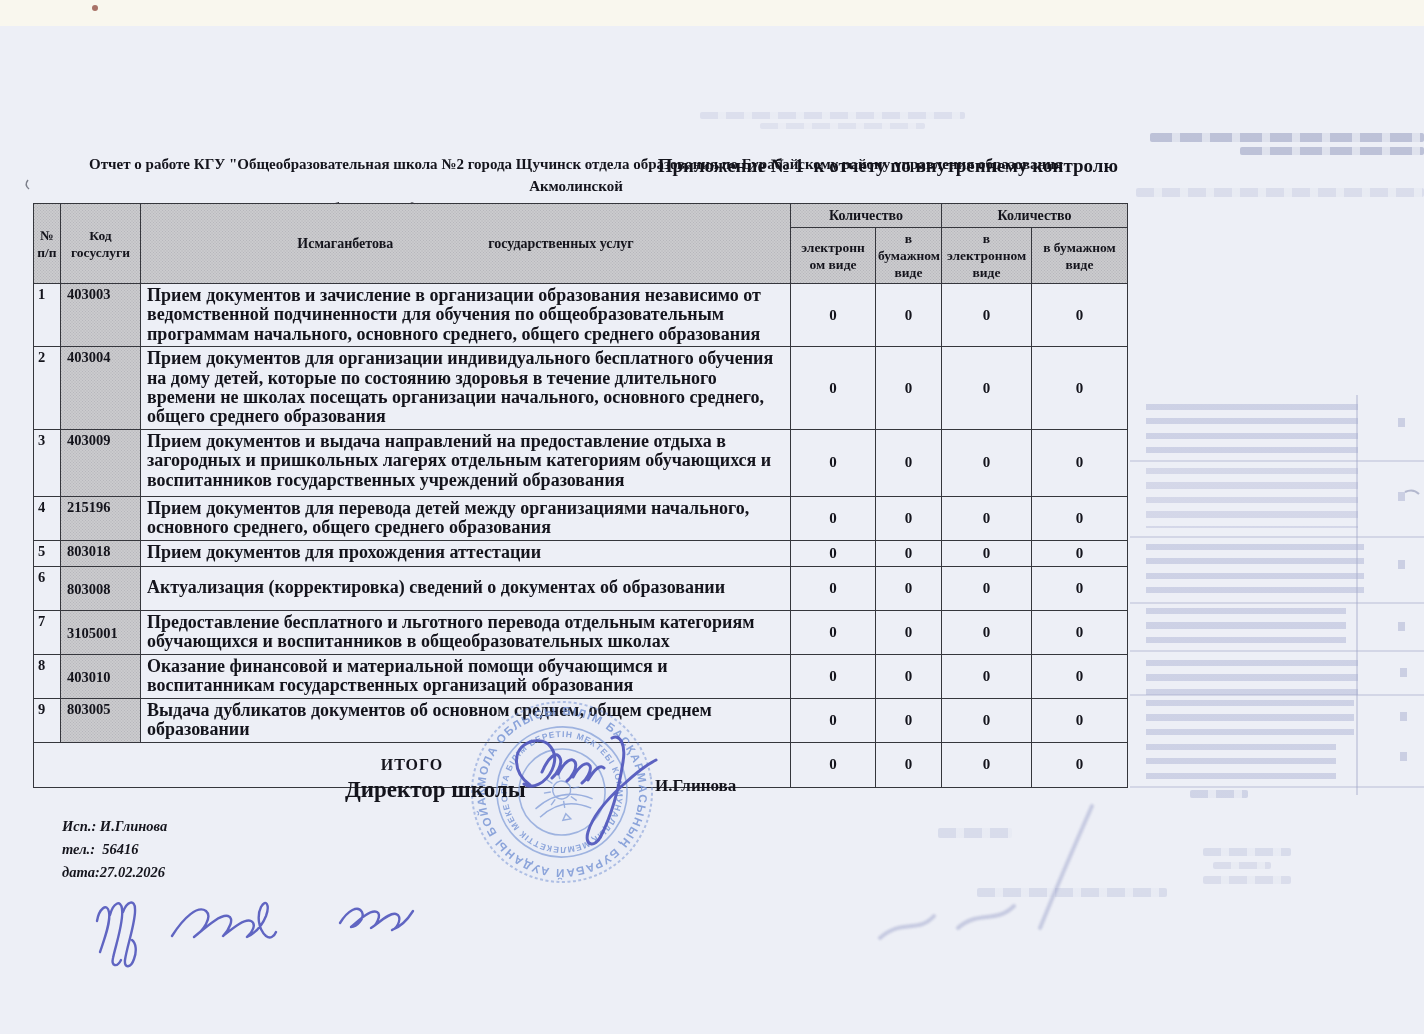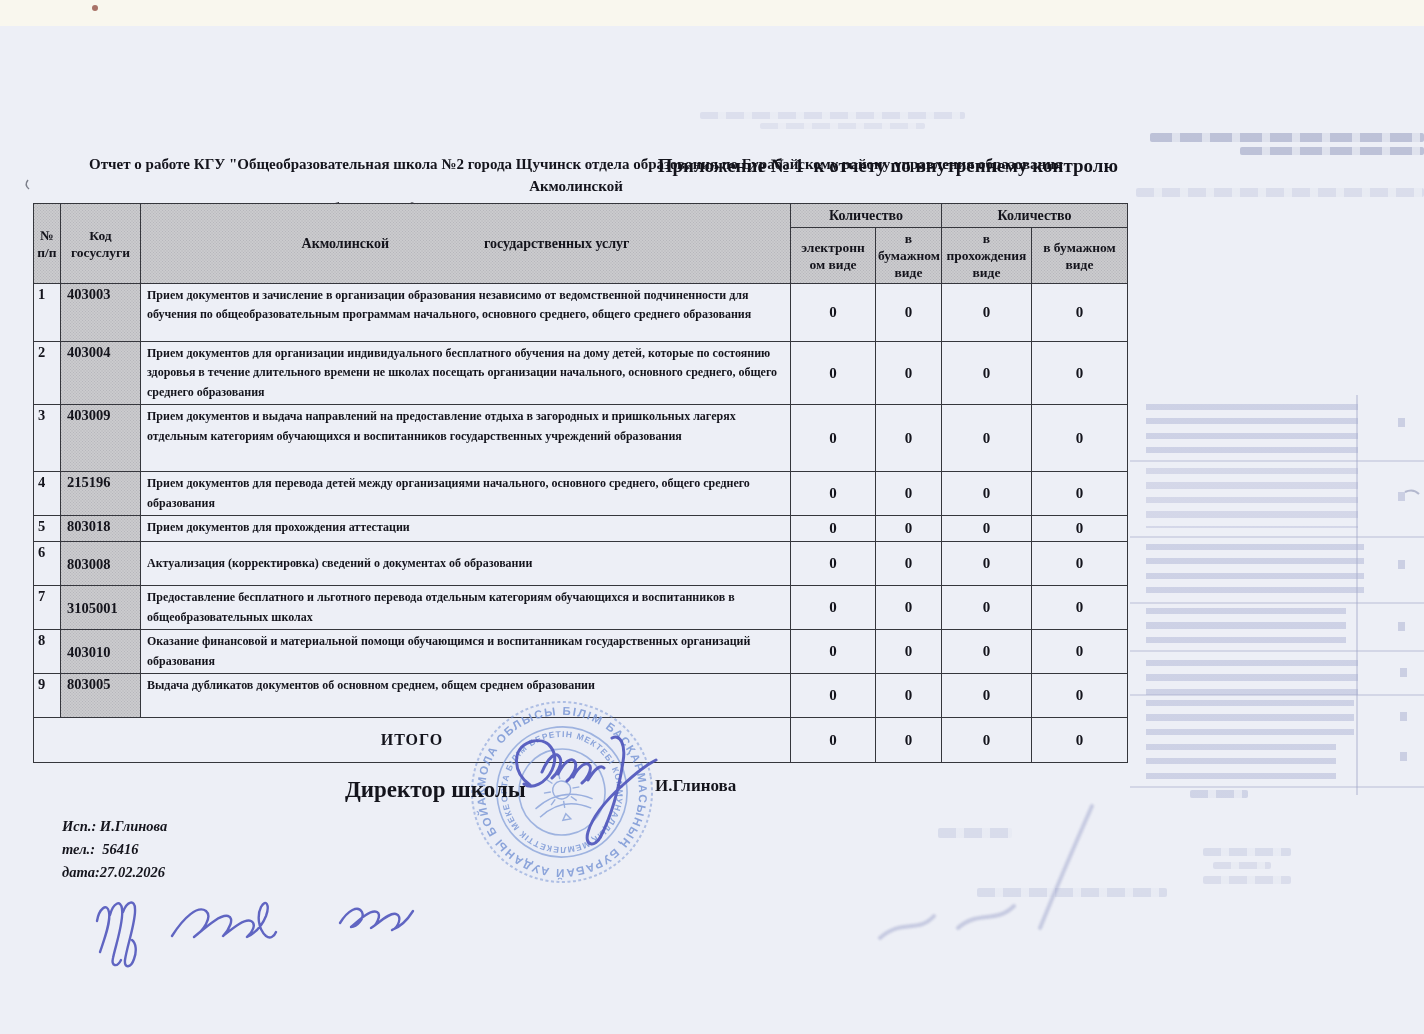--- a/index.html
+++ b/index.html
@@ -35,21 +35,21 @@
       radial-gradient(rgba(110,110,118,.30) 22%, transparent 24%),
       radial-gradient(rgba(110,110,118,.22) 22%, transparent 24%);
     background-size:3px 3px; background-position:0 0, 1.5px 1.5px;
   }
   th.hgroup { font-size:14px; }
   th.hsub   { font-size:13.5px; line-height:17px; font-weight:bold; padding:1px 2px; }
   th.hnum, th.hcode { font-size:13.5px; line-height:17px;margin-top:30px; }
   .namehead { display:flex; justify-content:center; gap:95px; font-size:14px; }
   td.cnum  { font-size:14.5px; vertical-align:top; padding:2px 1px 0 4px; }
   td.ccode { font-size:14.5px; vertical-align:top; padding:2px 2px 0 6px; }
-  td.cname { font-size:12px; line-height:19.4px; vertical-align:top; padding:2px 8px 2px 6px; text-align:left; }
+  td.cname { font-size:18px; line-height:19.4px; vertical-align:top; padding:2px 8px 2px 6px; text-align:left; }
   tr.vm td.cname, tr.vm td.ccode { vertical-align:middle; }
   td.cval  { text-align:center; vertical-align:middle; font-size:15px; }
   td.ctotal { text-align:center; font-size:16px; letter-spacing:1px; vertical-align:middle; }
 
   
   .director-label { position:absolute; left:345px; top:777px; font-size:23px; font-weight:bold; }
   .director-name  { position:absolute; left:655px; top:776px; font-size:17px; font-weight:bold; }
   .exec-block div { position:absolute; left:62px; font-size:14.5px; font-weight:bold; font-style:italic; white-space:pre; }
   .executors { position:absolute; left:62px; top:895px; font-size:15px; font-weight:bold; }
 
@@ -130,31 +130,31 @@
         <col style="width:66px">
         <col style="width:90px">
         <col style="width:96px">
     </colgroup>
     <tbody>
         <tr style="height:24px">
       <th class="shade hnum" rowspan="2">№ п/п</th>
       <th class="shade hcode" rowspan="2">Код госуслуги</th>
       <th class="shade" rowspan="2">
         <div class="namehead">
-          <span>Акмолинской</span>
+          <span>Исмаганбетова</span>
           <span>государственных услуг</span>
         </div>
       </th>
       <th class="shade hgroup" colspan="2">Количество</th>
       <th class="shade hgroup" colspan="2">Количество</th>
     </tr>
     <tr style="height:56px">
       <th class="shade hsub">электронн ом виде</th>
       <th class="shade hsub">в бумажном виде</th>
-      <th class="shade hsub">в прохождения виде</th>
+      <th class="shade hsub">в электронном виде</th>
       <th class="shade hsub">в бумажном виде</th>
     </tr>
 
     <tr style="height:58px">
       <td class="cnum">1</td>
       <td class="ccode shade">403003</td>
       <td class="cname">Прием документов и зачисление в организации образования независимо от ведомственной подчиненности для обучения по общеобразовательным программам начального, основного среднего, общего среднего образования</td>
       <td class="cval">0</td>
       <td class="cval">0</td>
       <td class="cval">0</td>

